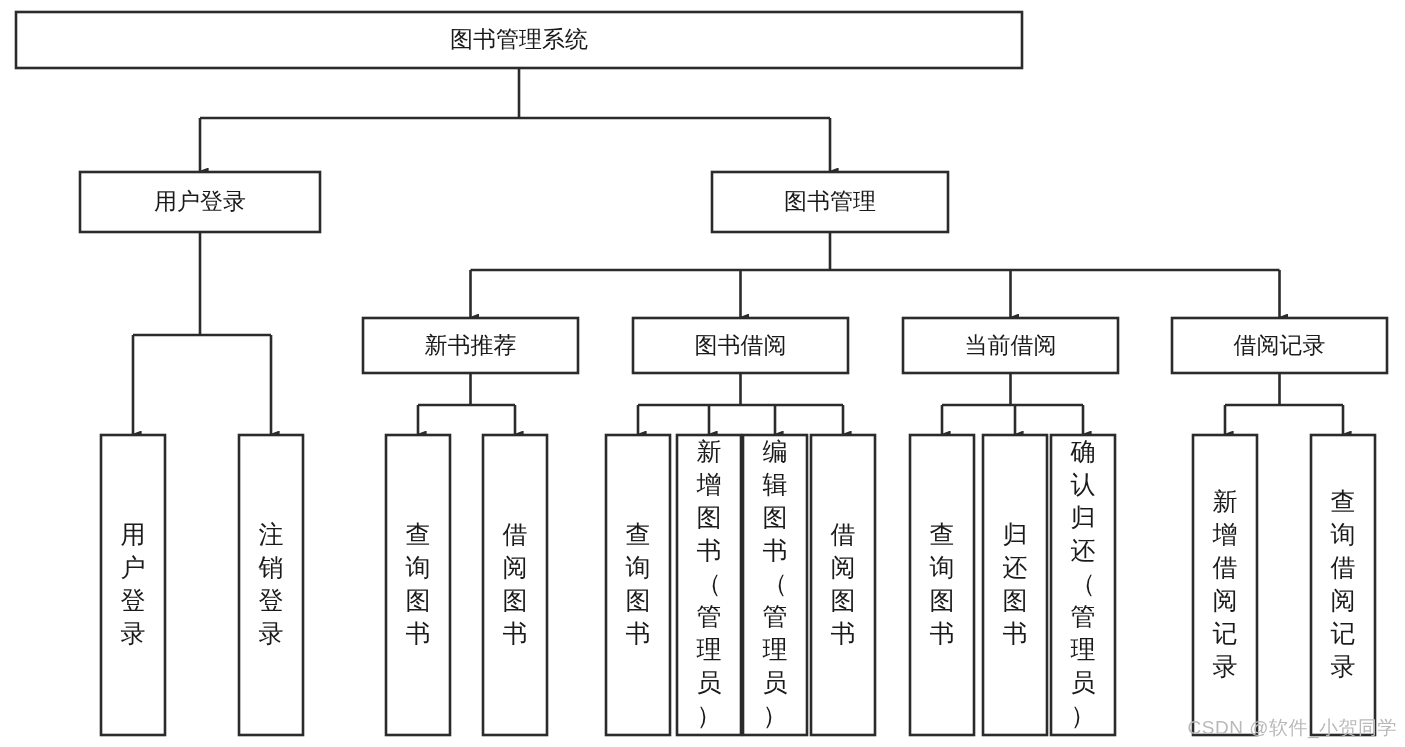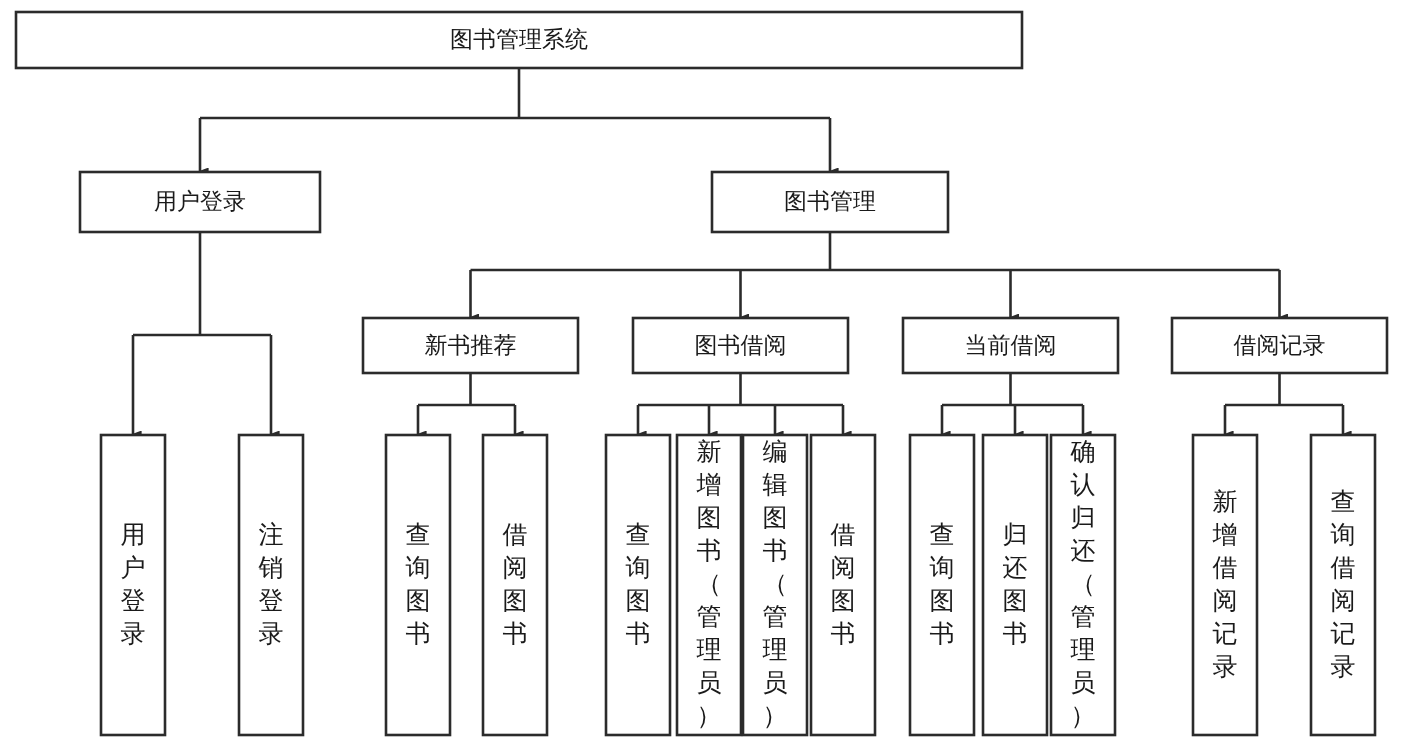--- a/index.html
+++ b/index.html
@@ -152,13 +152,14 @@
         <g>
           <rect x="1193" y="435" width="64" height="300" class="box-rect"></rect>
           <text x="1225" class="node-label label-v"><tspan x="1225" y="502.5" class="vchar">新</tspan><tspan x="1225" y="535.5" class="vchar">增</tspan><tspan x="1225" y="568.5" class="vchar">借</tspan><tspan x="1225" y="601.5" class="vchar">阅</tspan><tspan x="1225" y="634.5" class="vchar">记</tspan><tspan x="1225" y="667.5" class="vchar">录</tspan></text>
         </g>
         <g>
           <rect x="1311" y="435" width="64" height="300" class="box-rect"></rect>
           <text x="1343" class="node-label label-v"><tspan x="1343" y="502.5" class="vchar">查</tspan><tspan x="1343" y="535.5" class="vchar">询</tspan><tspan x="1343" y="568.5" class="vchar">借</tspan><tspan x="1343" y="601.5" class="vchar">阅</tspan><tspan x="1343" y="634.5" class="vchar">记</tspan><tspan x="1343" y="667.5" class="vchar">录</tspan></text>
         </g>
       </g>
   </svg>
+  <div class="watermark">CSDN @软件_小贺同学</div>
 </div>
 
 </body></html>

